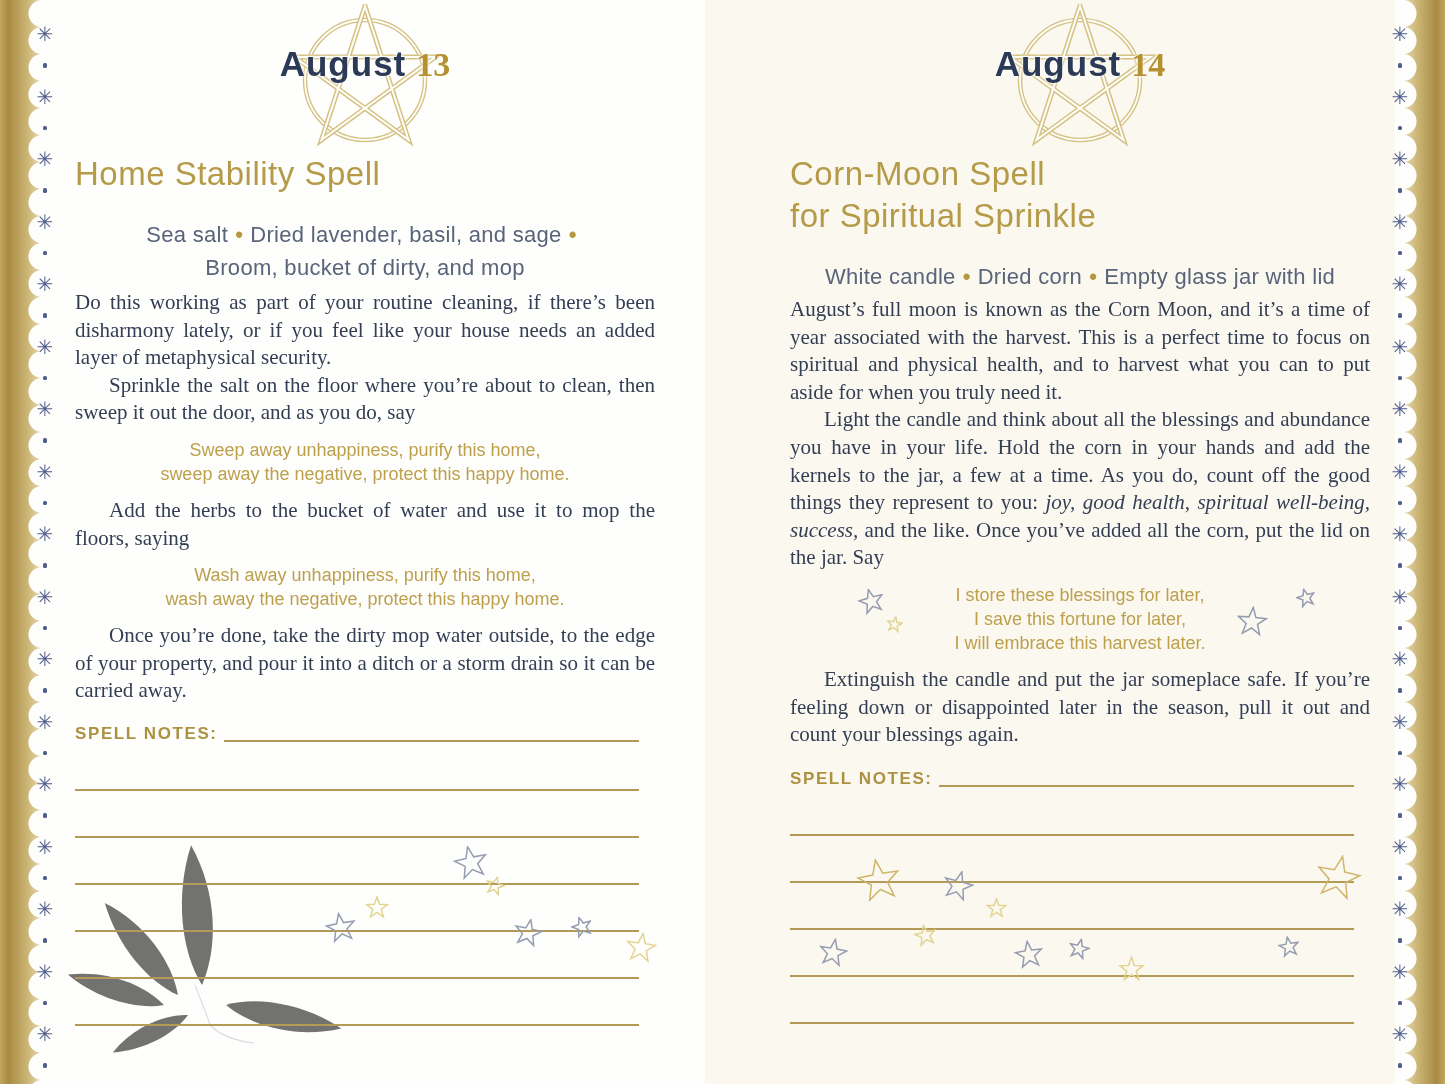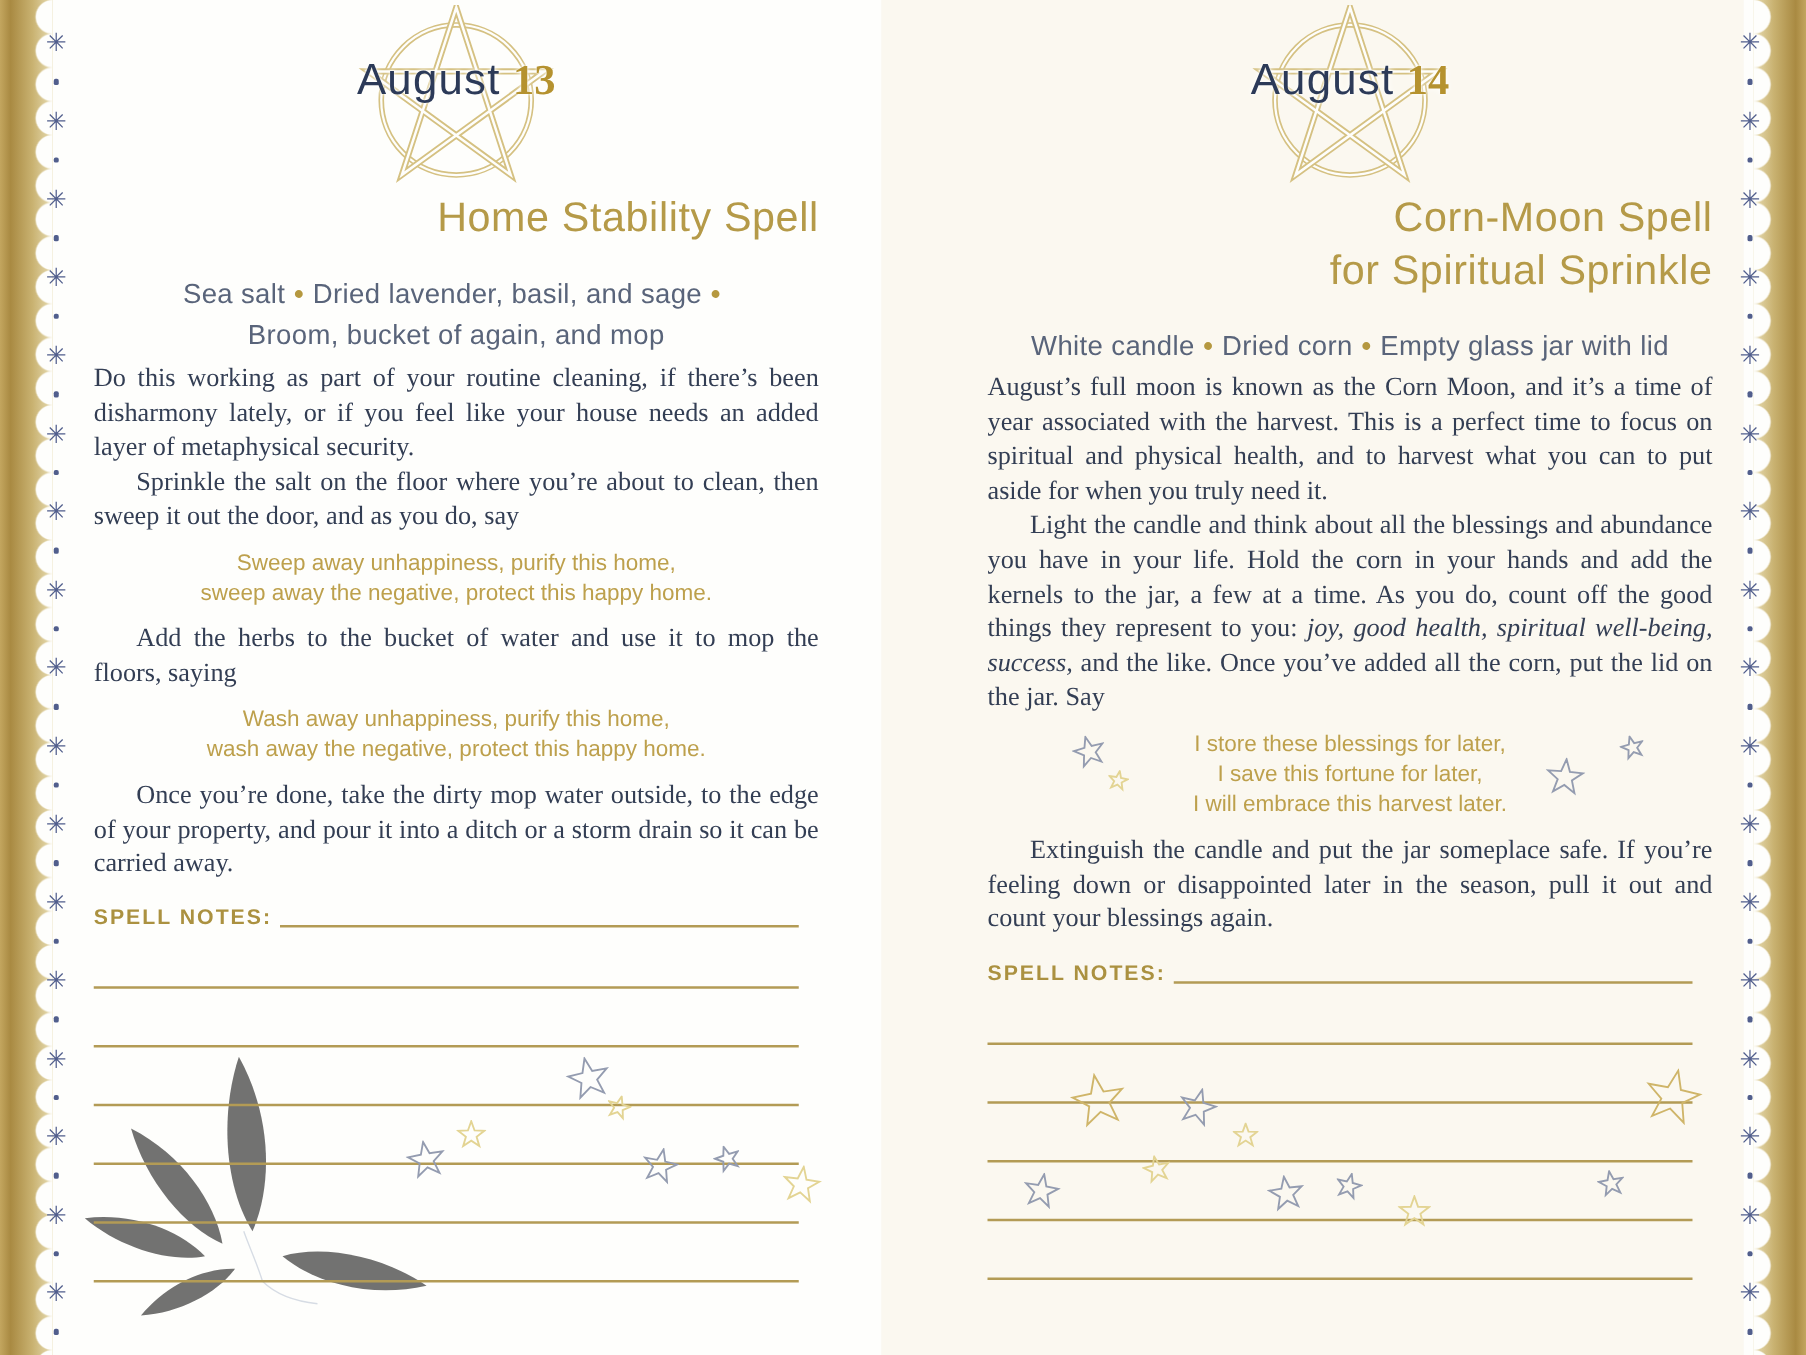--- a/index.html
+++ b/index.html
@@ -27,23 +27,23 @@
   .border-dot{width:4.5px;height:4.5px;background:#515e8c;border-radius:1.5px}
   
   .page{position:absolute;top:0;height:100%;width:580px;z-index:1}
   .page-left{left:75px}
   .page-right{left:790px}
   .page-tint{position:absolute;left:705px;right:50px;top:0;bottom:0;background:#f6efdd;opacity:.38;z-index:0}
   
   .pentagram{position:absolute;top:4px;left:50%;transform:translateX(-50%);width:160px;height:150px;z-index:1}
   .date-header{position:absolute;top:44px;left:0;width:100%;display:flex;justify-content:center;
     align-items:baseline;gap:10px;z-index:2;text-shadow:0 0 5px #fefefc,0 0 2px #fefefc}
-  .date-month{font-size:35px;font-weight:400;letter-spacing:1px;color:#2c3a58}
+  .date-month{font-size:35px;font-weight:700;letter-spacing:1px;color:#2c3a58}
   .date-day{font-family:"Liberation Serif",serif;font-weight:700;font-size:34px;color:#b5922f}
-  .spell-title{position:absolute;top:153px;left:0;width:100%;text-align:right;z-index:2;
+  .spell-title{position:absolute;top:153px;left:0;width:100%;text-align:left;z-index:2;
     font-size:33px;line-height:42px;font-weight:400;letter-spacing:.5px;color:#b59a48}
   .ingredients{position:absolute;left:0;width:100%;text-align:center;z-index:2;
     font-size:22px;line-height:33px;color:#59647a;letter-spacing:.3px}
   .page-left .ingredients{top:218px}
   .page-right .ingredients{top:260px}
   .ingredient-bullet{color:#b5983f;padding:0 7px;font-weight:700}
   
   .spell-body{position:absolute;left:0;right:0;z-index:2;
     font-family:"Liberation Serif",serif;font-size:21px;line-height:27.6px;color:#333e54;text-align:justify}
   .page-left .spell-body{top:289px}
@@ -178,21 +178,21 @@
     </svg>
   <div class="date-header">
     <span class="date-month">August</span>
     <span class="date-day">13</span>
   </div>
   <div class="spell-title">
       <div>Home Stability Spell</div>
     </div>
   <div class="ingredients">
       <div class="ingredient-line"><span>Sea salt</span><span class="ingredient-bullet">•</span><span>Dried lavender, basil, and sage</span><span class="ingredient-bullet">•</span></div>
-      <div class="ingredient-line"><span>Broom, bucket of again, and mop</span></div>
+      <div class="ingredient-line"><span>Broom, bucket of dirty, and mop</span></div>
     </div>
   <div class="spell-body">
       <p class="para"><span>Do this working as part of your routine cleaning, if there’s been disharmony lately, or if you feel like your house needs an added layer of metaphysical security.</span></p>
       <p class="para indent"><span>Sprinkle the salt on the floor where you’re about to clean, then sweep it out the door, and as you do, say</span></p>
       <div class="chant">
         <div>Sweep away unhappiness, purify this home,</div>
         <div>sweep away the negative, protect this happy home.</div>
       </div>
       <p class="para indent"><span>Add the herbs to the bucket of water and use it to mop the floors, saying</span></p>
       <div class="chant">

